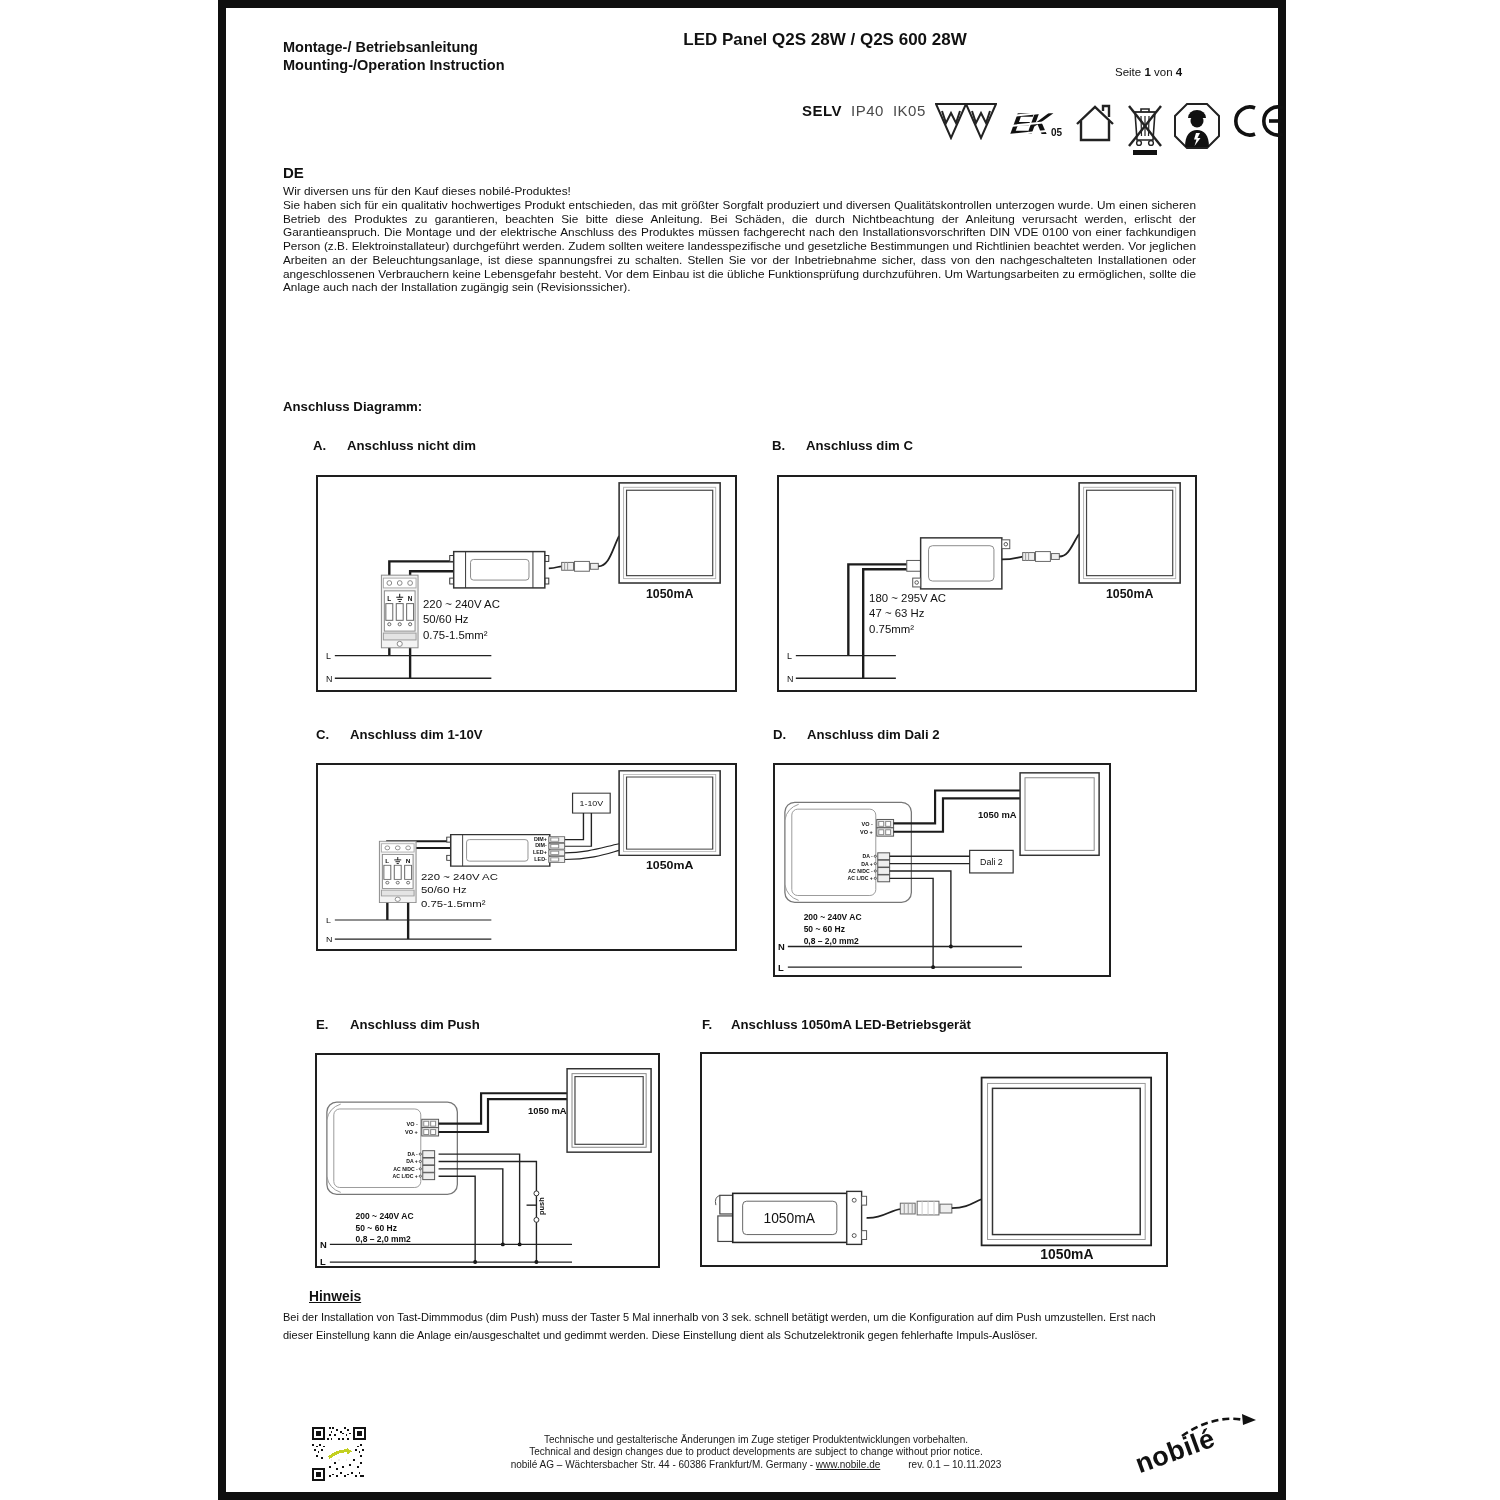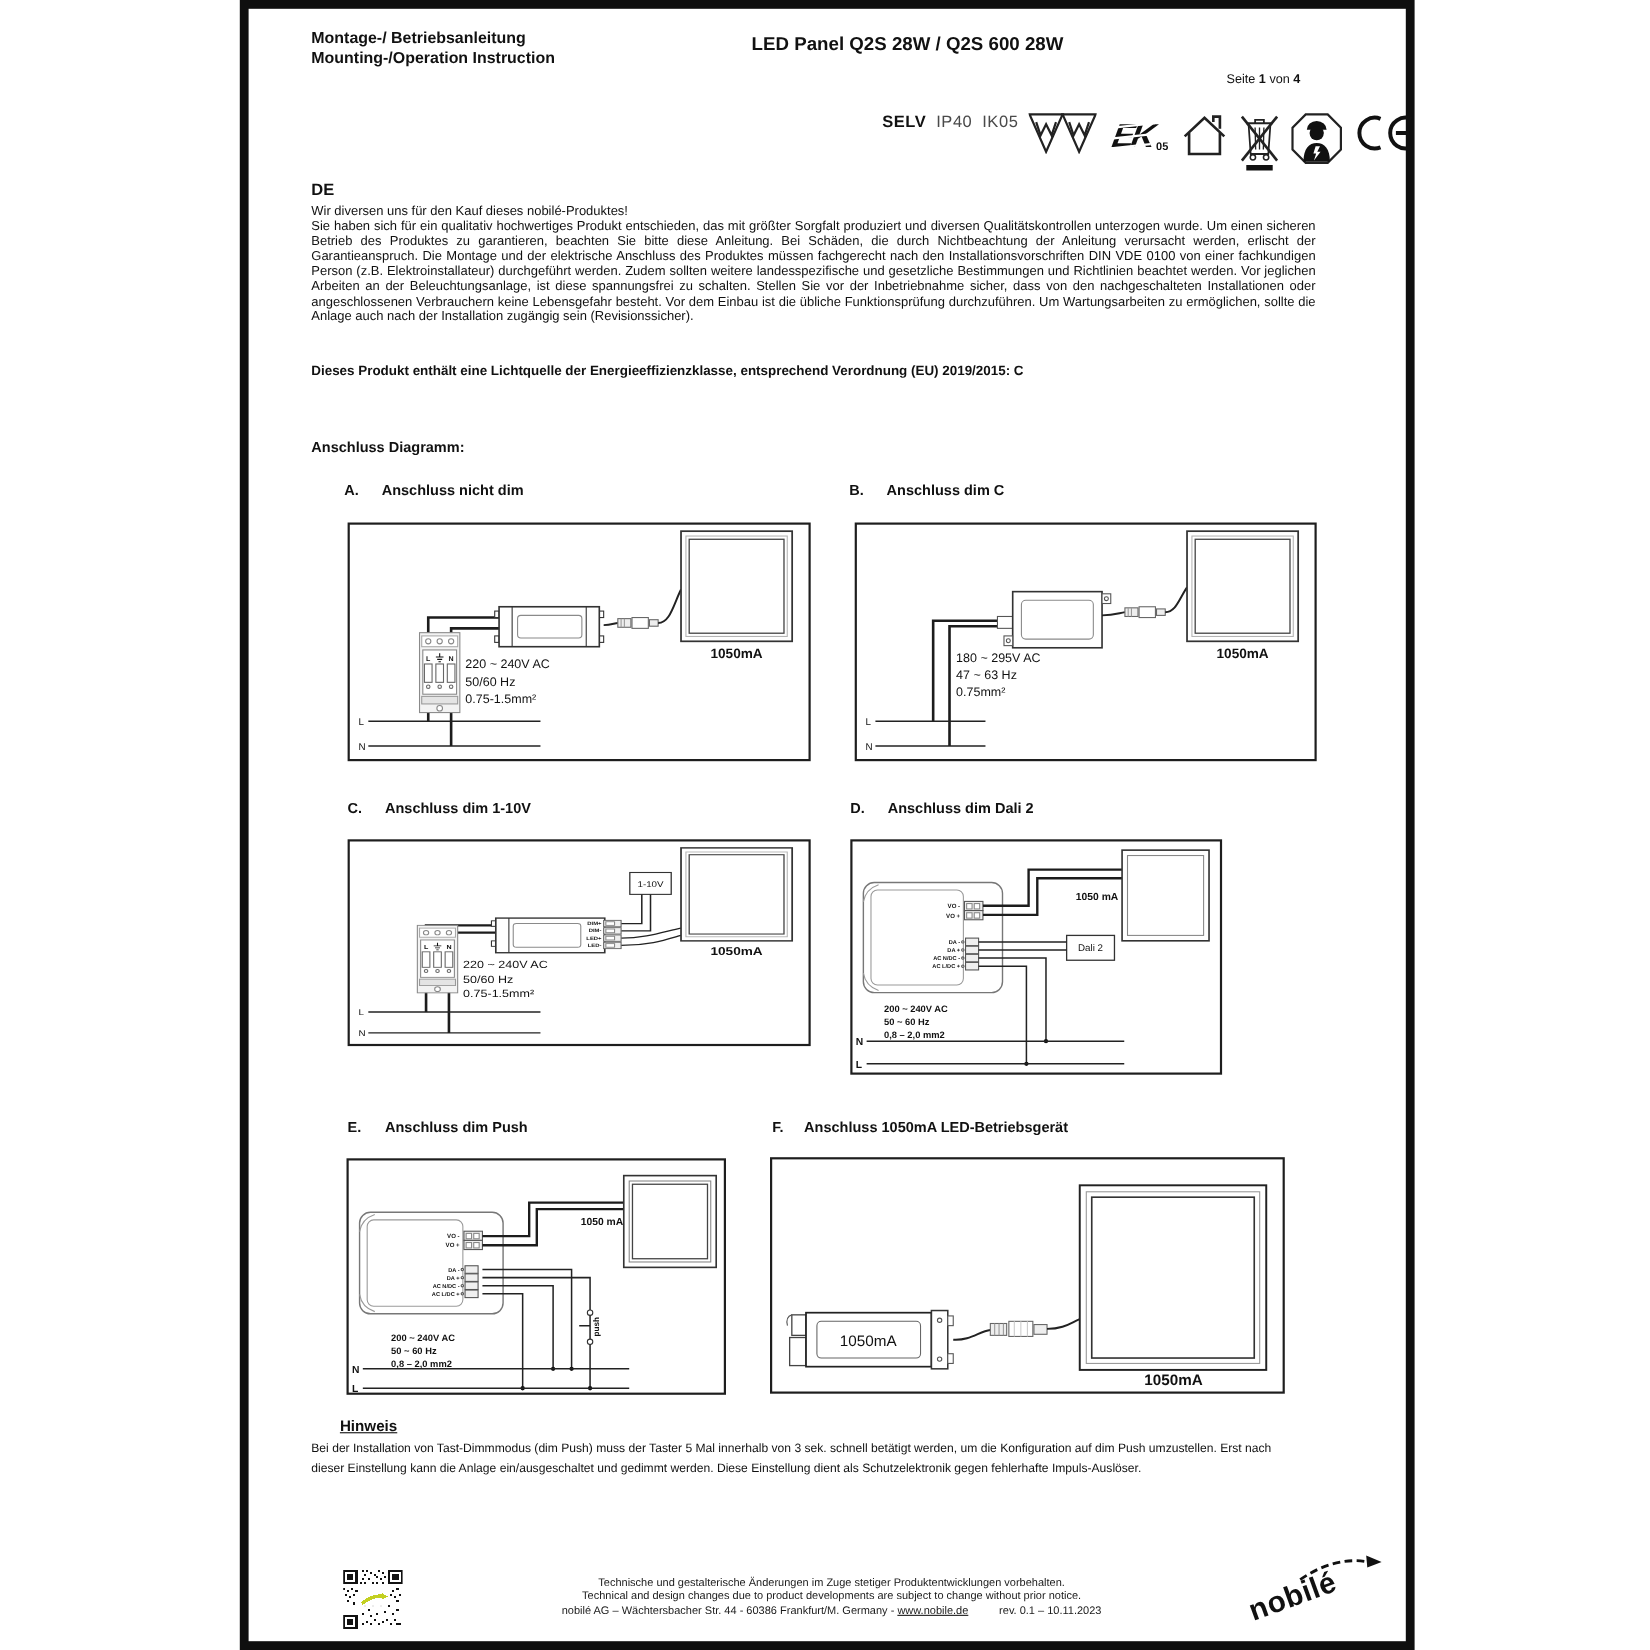--- a/index.html
+++ b/index.html
@@ -1,19 +1,19 @@
 <!DOCTYPE html>
 <html><head>
 <meta charset="utf-8">
 <style>
   html,body{margin:0;padding:0;background:#fff;}
   body{width:1500px;height:1500px;position:relative;font-family:"Liberation Sans",sans-serif;color:#111;}
   .sheet{position:absolute;left:218px;top:0;width:1052px;height:1484px;border:8px solid #0f0f0f;background:#fff;}
   .abs{position:absolute;}
-  .h-doc{font-size:14.5px;font-weight:bold;line-height:18px;}
+  .h-doc{font-size:14.5px;font-weight:bold;line-height:18px;margin-top:12px;}
   .h-title{font-size:17px;font-weight:bold;text-align:center;}
   .h-page{font-size:11.5px;}
   .h-page .b{font-weight:bold;}
   .lang{font-size:15px;font-weight:bold;}
   .greet{font-size:11.8px;}
   .txt{font-size:11.8px;line-height:13.7px;text-align:justify;}
   .bold-note{font-size:12.2px;font-weight:bold;}
   .dia-head{font-size:13.2px;font-weight:bold;}
   .sec-head{font-size:13.2px;font-weight:bold;white-space:nowrap;}
   .sec-letter{display:inline-block;width:34px;}
@@ -95,21 +95,20 @@
     <span><svg width="60" height="38" viewBox="0 0 60 38">
       <path d="M25,6 A14,14 0 1 0 25,32" fill="none" stroke="#111" stroke-width="3.6"></path>
       <path d="M53,6 A14,14 0 1 0 53,32" fill="none" stroke="#111" stroke-width="3.6"></path>
       <line x1="39" y1="19" x2="51" y2="19" stroke="#111" stroke-width="3.6"></line>
     </svg></span>
   </div>
 
   <div class="abs lang" style="left:57px;top:156px;">DE</div>
   <div class="abs greet" style="left:57px;top:176px;">Wir diversen uns für den Kauf dieses nobilé-Produktes!</div>
   <div class="abs txt" style="left:57px;top:191px;width:913px;">Sie haben sich für ein qualitativ hochwertiges Produkt entschieden, das mit größter Sorgfalt produziert und diversen Qualitätskontrollen unterzogen wurde. Um einen sicheren Betrieb des Produktes zu garantieren, beachten Sie bitte diese Anleitung. Bei Schäden, die durch Nichtbeachtung der Anleitung verursacht werden, erlischt der Garantieanspruch. Die Montage und der elektrische Anschluss des Produktes müssen fachgerecht nach den Installationsvorschriften DIN VDE 0100 von einer fachkundigen Person (z.B. Elektroinstallateur) durchgeführt werden. Zudem sollten weitere landesspezifische und gesetzliche Bestimmungen und Richtlinien beachtet werden. Vor jeglichen Arbeiten an der Beleuchtungsanlage, ist diese spannungsfrei zu schalten. Stellen Sie vor der Inbetriebnahme sicher, dass von den nachgeschalteten Installationen oder angeschlossenen Verbrauchern keine Lebensgefahr besteht. Vor dem Einbau ist die übliche Funktionsprüfung durchzuführen. Um Wartungsarbeiten zu ermöglichen, sollte die Anlage auch nach der Installation zugängig sein (Revisionssicher).</div>
-  <div class="abs bold-note" style="left:57px;top:322px;width:913px;">Dieses Produkt enthält eine Lichtquelle der Energieeffizienzklasse, entsprechend Verordnung (EU) 2019/2015: C</div>
   <div class="abs dia-head" style="left:57px;top:391px;">Anschluss Diagramm:</div>
 
   <div class="abs sec-head" style="left:87px;top:430px;"><span class="sec-letter">A.</span><span>Anschluss nicht dim</span></div>
   <div class="abs sec-head" style="left:546px;top:430px;"><span class="sec-letter">B.</span><span>Anschluss dim C</span></div>
   <div class="abs sec-head" style="left:90px;top:719px;"><span class="sec-letter">C.</span><span>Anschluss dim 1-10V</span></div>
   <div class="abs sec-head" style="left:547px;top:719px;"><span class="sec-letter">D.</span><span>Anschluss dim Dali 2</span></div>
   <div class="abs sec-head" style="left:90px;top:1009px;"><span class="sec-letter">E.</span><span>Anschluss dim Push</span></div>
   <div class="abs sec-head" style="left:476px;top:1009px;"><span class="sec-letter" style="width:29px">F.</span><span>Anschluss 1050mA LED-Betriebsgerät</span></div>
 
   <div class="abs dbox" style="left:90px;top:467px;width:421px;height:217px;">

